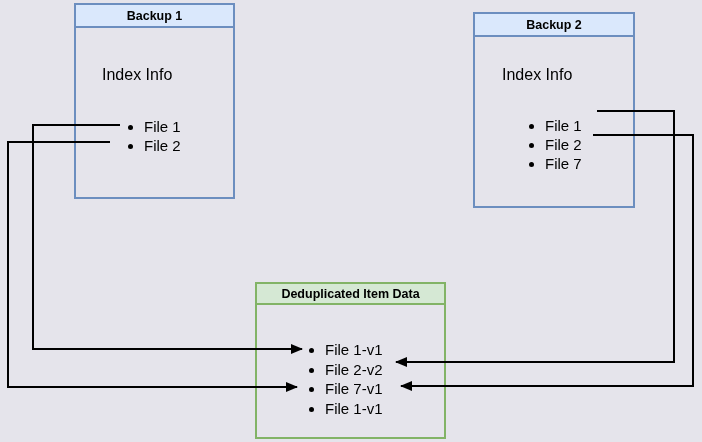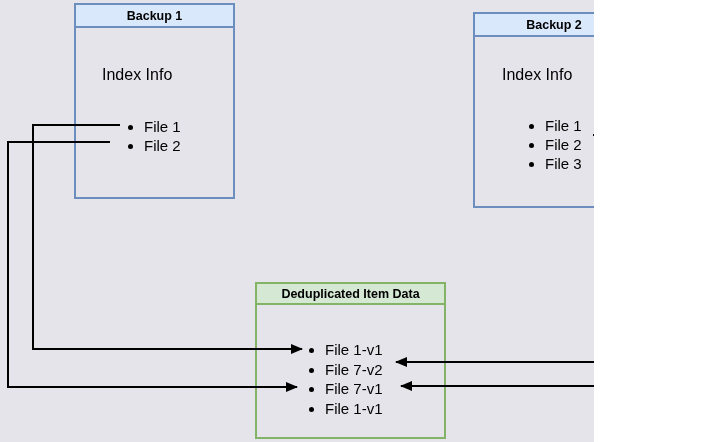--- a/index.html
+++ b/index.html
@@ -3,21 +3,21 @@
 <meta charset="utf-8">
 <style>
   html, body {
     margin: 0;
     padding: 0;
     font-family: "Liberation Sans", "DejaVu Sans", sans-serif;
     color: var(--text, #000);
   }
   .canvas {
     position: relative;
-    width: 594px;
+    width: 702px;
     height: 442px;
     background: var(--bg, #e5e4eb);
     overflow: hidden;
   }
   .box {
     position: absolute;
     box-sizing: border-box;
     background: transparent;
   }
   .box.blue  { border: 2px solid var(--blue-border, #6c8ebf); }
@@ -93,29 +93,29 @@
       <li>File 2</li>
     </ul>
   </div>
 
   <div class="box blue" id="backup2-box">
     <div class="box-header">Backup 2</div>
     <div class="index-label" id="backup2-index">Index Info</div>
     <ul class="file-list" id="backup2-list">
       <li>File 1</li>
       <li>File 2</li>
-      <li>File 3</li>
+      <li>File 7</li>
     </ul>
   </div>
 
   <div class="box green" id="dedup-box">
     <div class="box-header">Deduplicated Item Data</div>
     <ul class="file-list dedup" id="dedup-list">
       <li>File 1-v1</li>
-      <li>File 7-v2</li>
+      <li>File 2-v2</li>
       <li>File 7-v1</li>
       <li>File 1-v1</li>
     </ul>
   </div>
 
   <svg class="arrow-layer" viewBox="0 0 702 442" xmlns="http://www.w3.org/2000/svg">
     <defs>
       <marker id="ah" markerUnits="userSpaceOnUse" markerWidth="14" markerHeight="12" refX="11" refY="5" orient="auto">
         <path d="M0,0 L12,5 L0,10 Z" fill="#000"></path>
       </marker>

